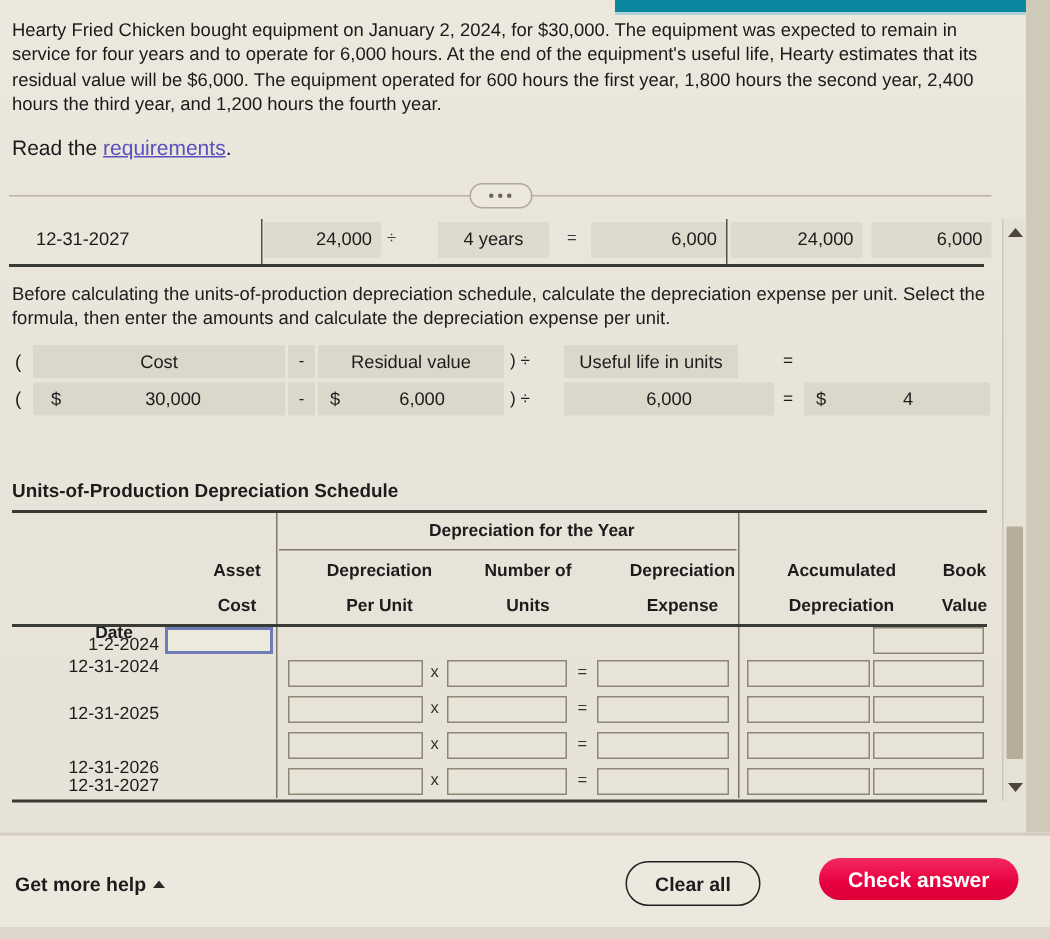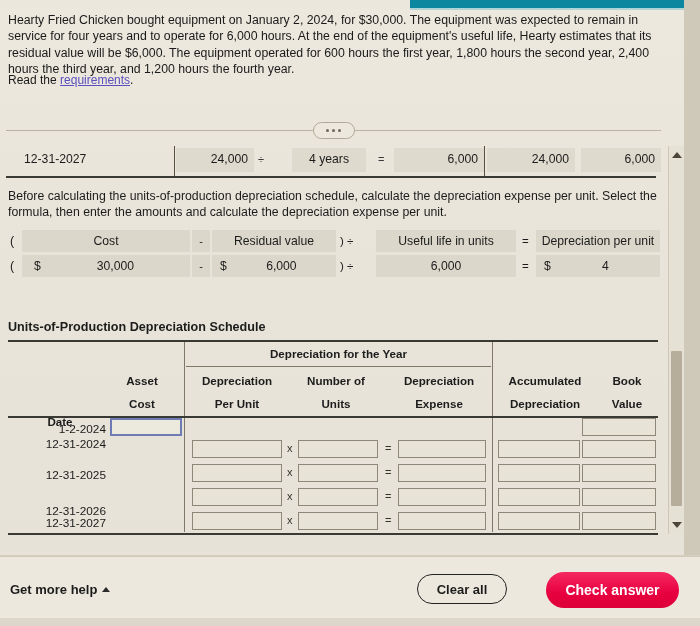--- a/index.html
+++ b/index.html
@@ -32,22 +32,22 @@
     background:#7fc3cf; opacity:.55;
   }
 
   
   .problem {
     position: absolute; left: 8px; top: 12px; width: 660px;
     font-size: 12.3px; line-height: 16.4px;
     color: #1a1a1a;
   }
   .readline {
-    position: absolute; left: 8px; top: 73px;
-    font-size: 12px; color: #1a1a1a;
+    position: absolute; left: 8px; top: 90px;
+    font-size: 14px; color: #1a1a1a;
   }
   .reqlink {
     color: #5b4fbf; text-decoration: underline; cursor: pointer;
   }
 
   
   .divider-wrap {
     position: absolute; left: 6px; top: 122px; width: 655px; height: 16px;
   }
   .divider-line {
@@ -119,20 +119,21 @@
   }
 
   
   .sched {
     position: absolute; left: 8px; top: 342px; width: 650px; height: 190px;
     font-size: 11.6px;
   }
   .hdr {
     position: absolute; text-align: center; font-weight: bold; color:#1c1c1c;
     line-height: 14px;
+    margin-left: 16px;
   }
   .vline { position:absolute; width:1px; background:#7e7868; }
   .hline { position:absolute; height:1px; background:#7e7868; }
   .hline-thick { position:absolute; height:2px; background:#3a3a34; }
 
   .rowlabel {
     position: absolute; text-align: right; font-size: 11.8px; color:#1c1c1c;
   }
   .inp {
     position: absolute; height: 18px;
@@ -191,21 +192,21 @@
     width:0;height:0;border-left:4px solid transparent;border-right:4px solid transparent;
     border-bottom:5px solid #2a2a2a; display:inline-block;
   }
   .btn-clear {
     position:absolute; left:417px; top:18px; width:90px; height:30px;
     border:1.5px solid #222; border-radius:16px; background:transparent;
     font-family:"Liberation Sans",sans-serif; font-size:13px; font-weight:bold; color:#1c1c1c;
     cursor:pointer;
   }
   .btn-check {
-    position:absolute; left:546px; top:16px; width:133px; height:36px;
+    position:absolute; left:546px; top:16px; width:133px; height:28px;
     border:none; border-radius:18px;
     background: linear-gradient(180deg,#f5285f 0%, #e7003f 60%, #dd0039 100%);
     font-family:"Liberation Sans",sans-serif; font-size:14px; font-weight:bold; color:#ffffff;
     cursor:pointer;
   }
   .bottom-edge {
     position:absolute; left:0; bottom:0; width:700px; height:8px; background:#dcd7ca;
   }
 </style>
 </head>
@@ -253,23 +254,22 @@
 
   <div class="instr1">Before calculating the units-of-production depreciation schedule, calculate the depreciation expense per unit. Select the formula, then enter the amounts and calculate the depreciation expense per unit.</div>
 
   <div class="formula">
 
     <div class="paren" style="left:2px;top:0;">(</div>
     <div class="fcell" style="left:14px;top:0;width:168px;">Cost</div>
     <div class="fcell sm" style="left:184px;top:0;width:18px;font-size:11px;">-</div>
     <div class="fcell" style="left:204px;top:0;width:124px;">Residual value</div>
     <div class="ftext" style="left:332px;top:0;font-size:11.5px;">) ÷</div>
-    <div class="fcell" style="left:368px;top:0;width:140px;">Useful life in units</div>
+    <div class="fcell" style="left:368px;top:0;width:116px;">Useful life in units</div>
     <div class="ftext" style="left:514px;top:0;font-size:11.5px;">=</div>
-    <div class="fcell" style="left:528px;top:0;width:124px;">Depreciation per unit</div>
 
     <div class="paren" style="left:2px;top:25px;">(</div>
     <div class="fcell" style="left:14px;top:25px;width:168px;justify-content:flex-start;">
       <span style="padding-left:12px;">$</span>
       <span style="flex:1;text-align:center;">30,000</span>
     </div>
     <div class="fcell sm" style="left:184px;top:25px;width:18px;font-size:11px;">-</div>
     <div class="fcell" style="left:204px;top:25px;width:124px;justify-content:flex-start;">
       <span style="padding-left:8px;">$</span>
       <span style="flex:1;text-align:center;">6,000</span>

